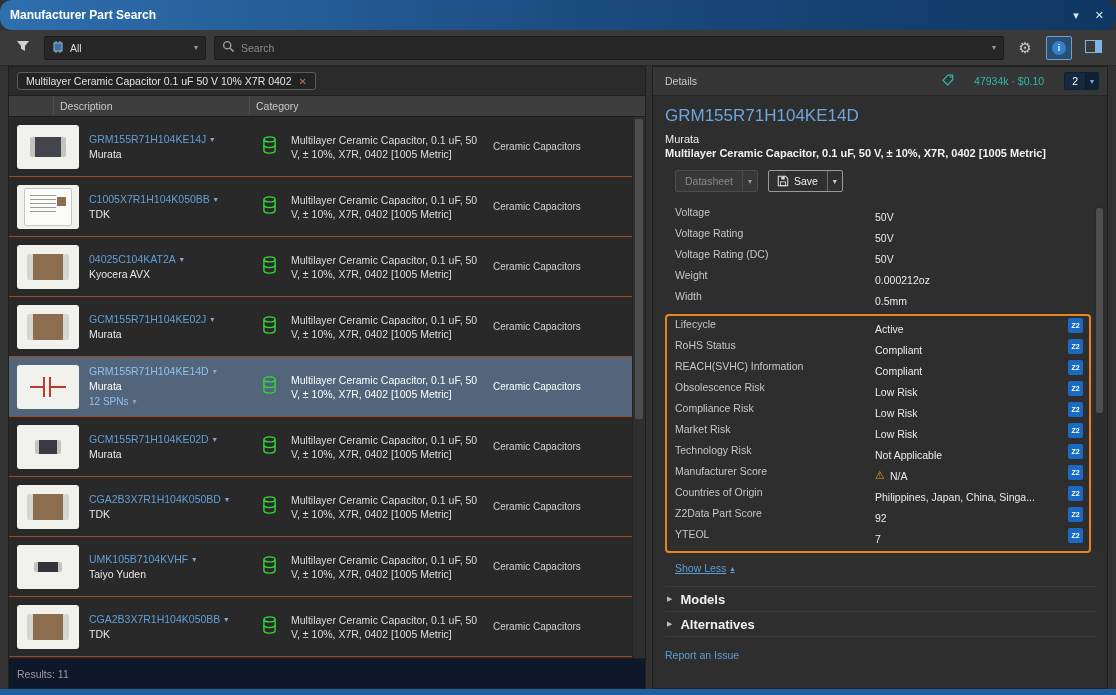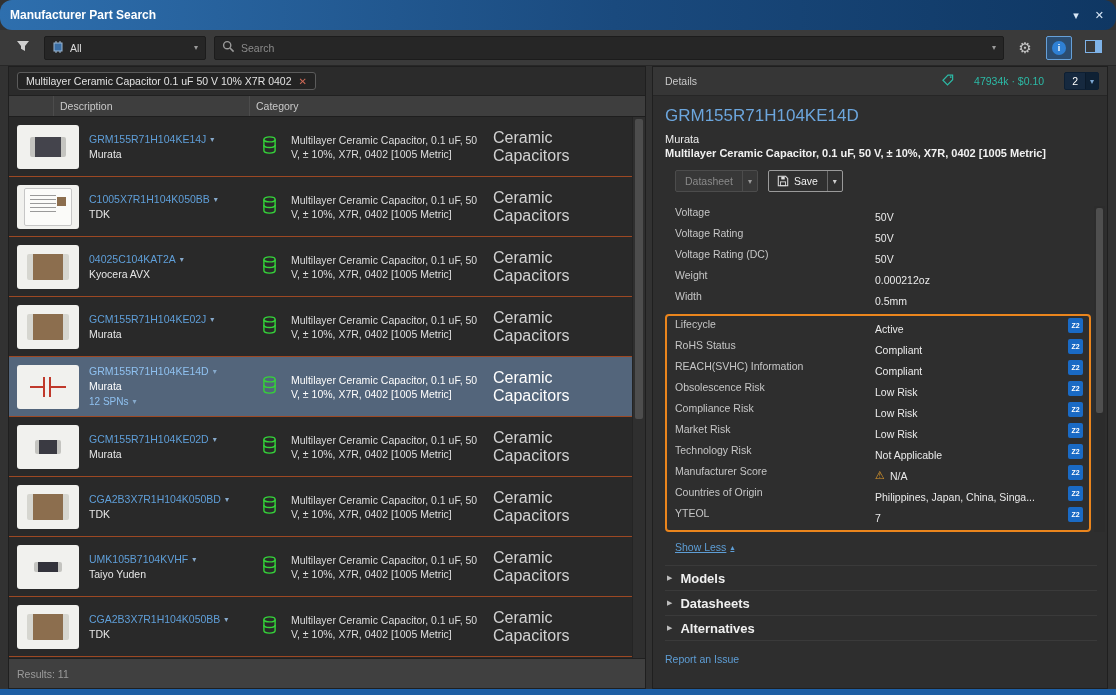--- a/index.html
+++ b/index.html
@@ -73,26 +73,26 @@
   .t-symbol .sym { display:block; }
 
   .pstack { display:flex; flex-direction:column; gap:2px; line-height:13px; }
   .plink-line { display:flex; align-items:center; gap:4px; }
   .plink { color:#5f9fd9; font-size:10.5px; text-decoration:none; cursor:pointer; }
   .mfr { color:#e6e6e6; }
   .spns a { font-size:10px; }
   .row.selected .mfr, .row.selected .desc, .row.selected .cat { color:#ffffff; }
   .row.selected .plink { color:#8fc1f0; }
   .desc { font-size:10.5px; line-height:14px; color:#dedede; padding-right:6px; }
-  .cat { font-size:16px; color:#d2d2d2; }
+  .cat { font-size:10px; color:#d2d2d2; }
 
   .vscroll { position:absolute; top:0; right:0; bottom:0; width:13px; background:#2f2f2f; border-left:1px solid #242424; }
   .vthumb { position:absolute; top:2px; left:2px; right:2px; height:300px; background:#4d4d4d; border-radius:2px; }
 
-  .statusbar { height:30px; flex:none; border-top:1px solid #202020; background:#404040; display:flex; align-items:center;
+  .statusbar { height:30px; flex:none; border-top:1px solid #202020; background:#0f172a; display:flex; align-items:center;
     padding-left:8px; color:#9b9b9b; }
 
   
   .right { flex:1; display:flex; flex-direction:column; border:1px solid #1f1f1f; background:#2e2e2e; overflow:hidden; }
   .d-header { height:29px; flex:none; display:flex; align-items:center; justify-content:space-between;
     background:#363636; border-bottom:1px solid #262626; padding:0 8px 0 12px; color:#c9c9c9; }
   .d-right { display:flex; align-items:center; gap:20px; }
   .stock { color:#2cbaa6; }
   .badge { display:flex; align-items:stretch; height:18px; border:1px solid #0d1f33; background:#16293f; border-radius:2px; overflow:hidden; }
   .badge-n { color:#fff; display:flex; align-items:center; padding:0 7px; }
@@ -677,20 +677,28 @@
   </div>
               <div class="prow">
     <span class="pname">Countries of Origin</span>
     <span class="pval">
 
       <span>Philippines, Japan, China, Singa...</span>
     </span>
     <span class="z2badge">Z2</span>
   </div>
               <div class="prow">
+    <span class="pname">Z2Data Part Score</span>
+    <span class="pval">
+
+      <span>92</span>
+    </span>
+    <span class="z2badge">Z2</span>
+  </div>
+              <div class="prow">
     <span class="pname">YTEOL</span>
     <span class="pval">
 
       <span>7</span>
     </span>
     <span class="z2badge">Z2</span>
   </div>
             </div>
           <div class="pscroll">
             <div class="pthumb"></div>
@@ -700,24 +708,20 @@
           <span>Show Less</span>
           <span class="chev">▴</span>
         </a>
         <div id="sections">
             <div class="section">
     <span class="tri">▶</span>
     <span class="sec-label">Models</span>
   </div>
             <div class="section">
     <span class="tri">▶</span>
-    <span class="sec-label">Datasheets</span>
-  </div>
-            <div class="section">
-    <span class="tri">▶</span>
     <span class="sec-label">Alternatives</span>
   </div>
           </div>
         <a class="report">Report an Issue</a>
       </div>
     </div>
   </div>
 
   <div class="bottom-strip"></div>
 </div>

